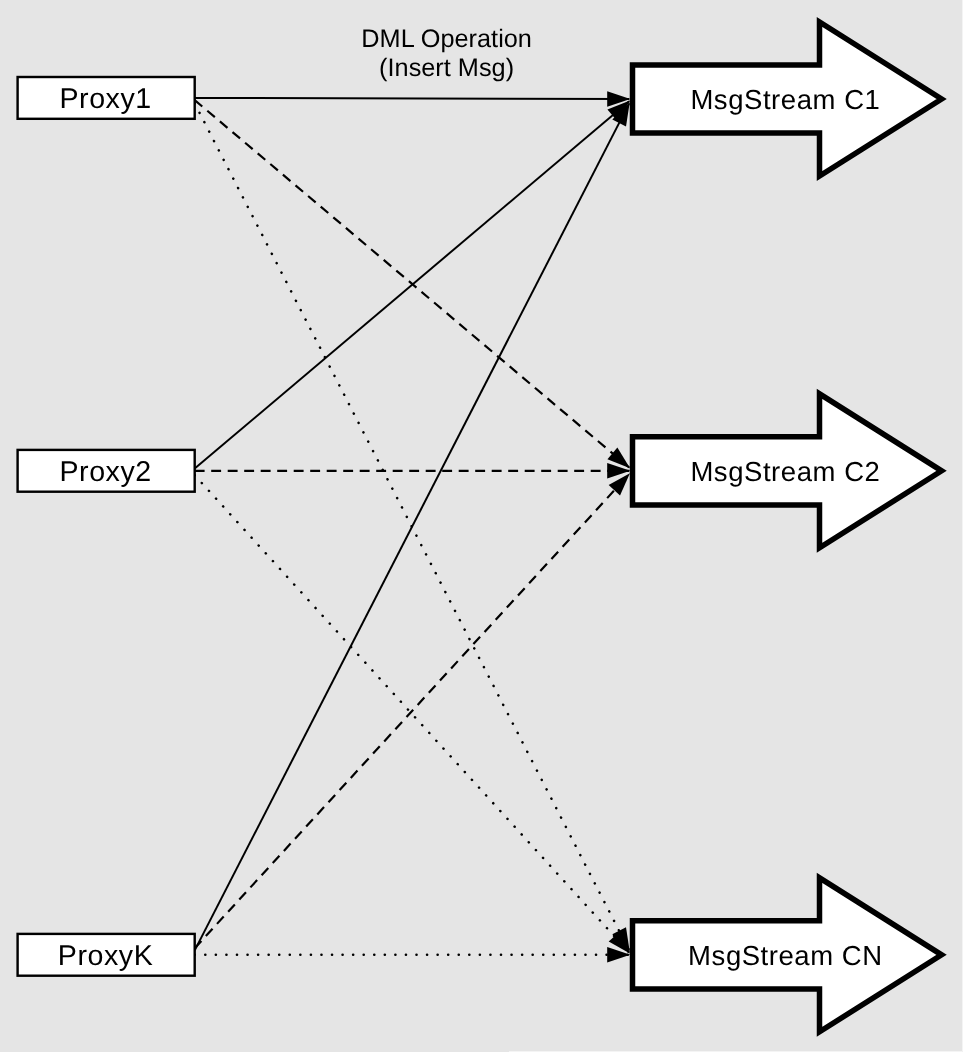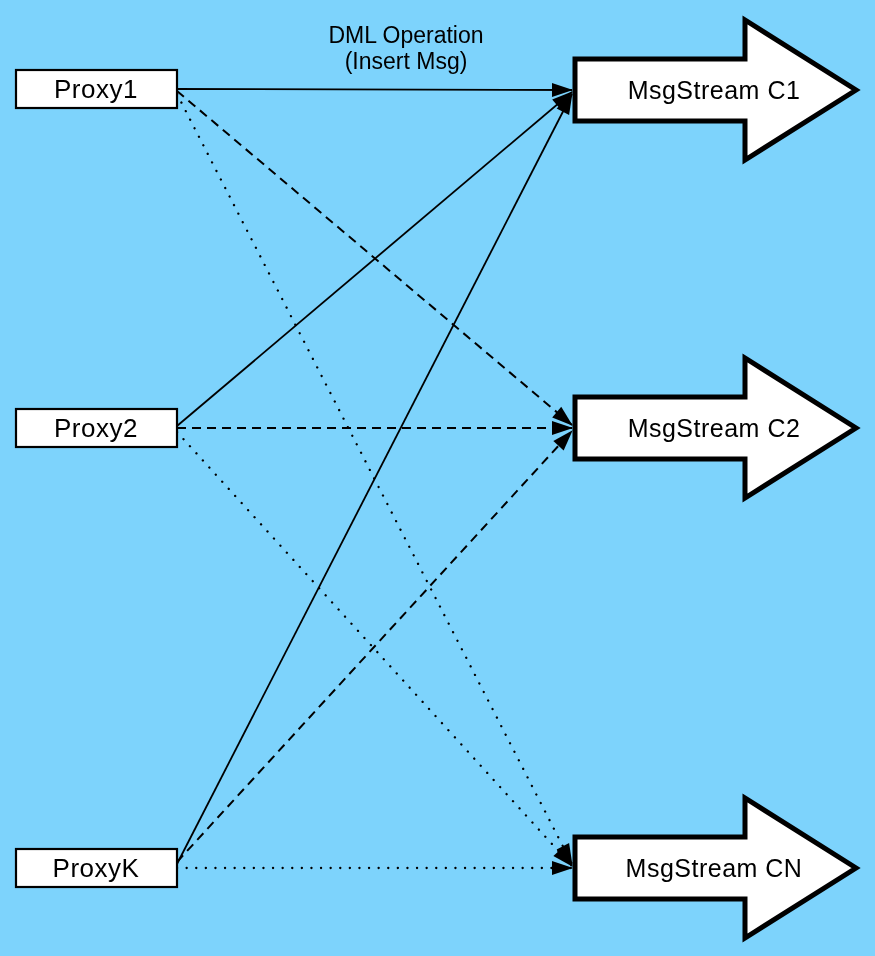--- a/index.html
+++ b/index.html
@@ -7,21 +7,21 @@
     padding: 0;
     background: #ffffff;
     width: 875px;
     height: 956px;
     overflow: hidden;
   }
   .canvas-wrap {
     position: relative;
     width: 875px;
     height: 956px;
-    background: #7dd3fc;
+    background: #e5e5e5;
   }
   svg text {
     font-family: "Liberation Sans", "DejaVu Sans", sans-serif;
     fill: #000000;
   }
   .title-label {
     font-size: 23px;
     text-anchor: middle;
   }
   .node-label {

